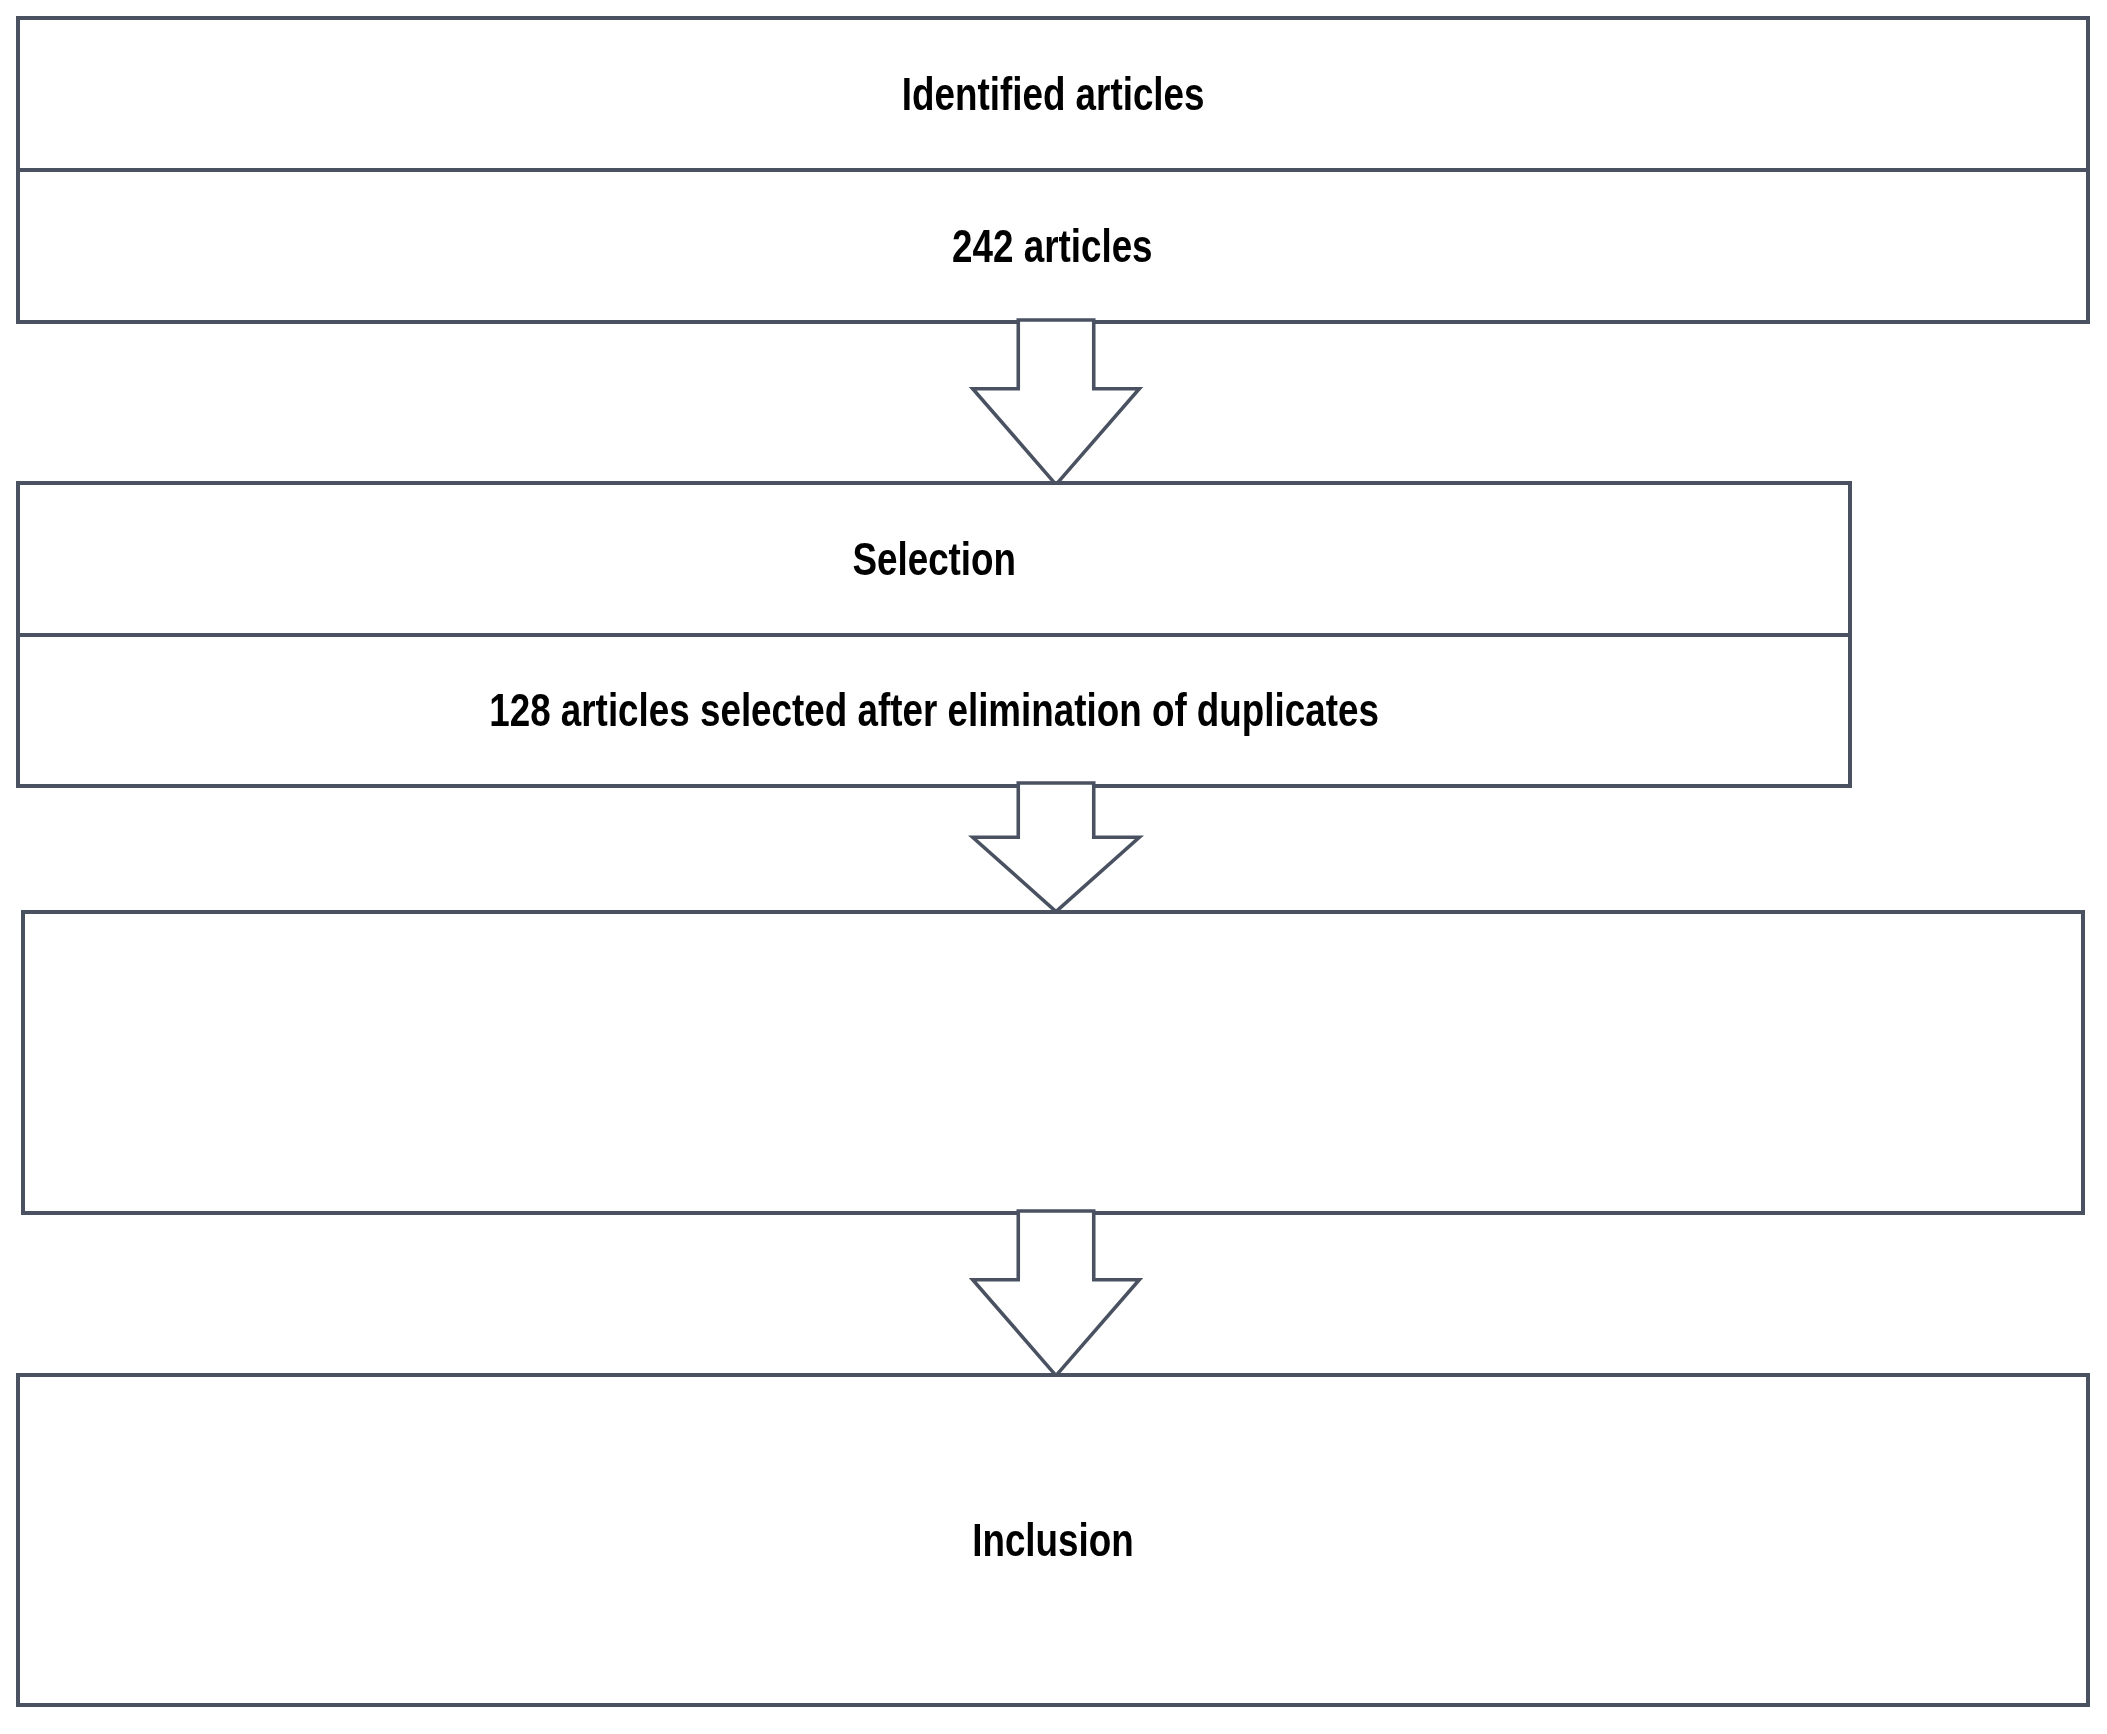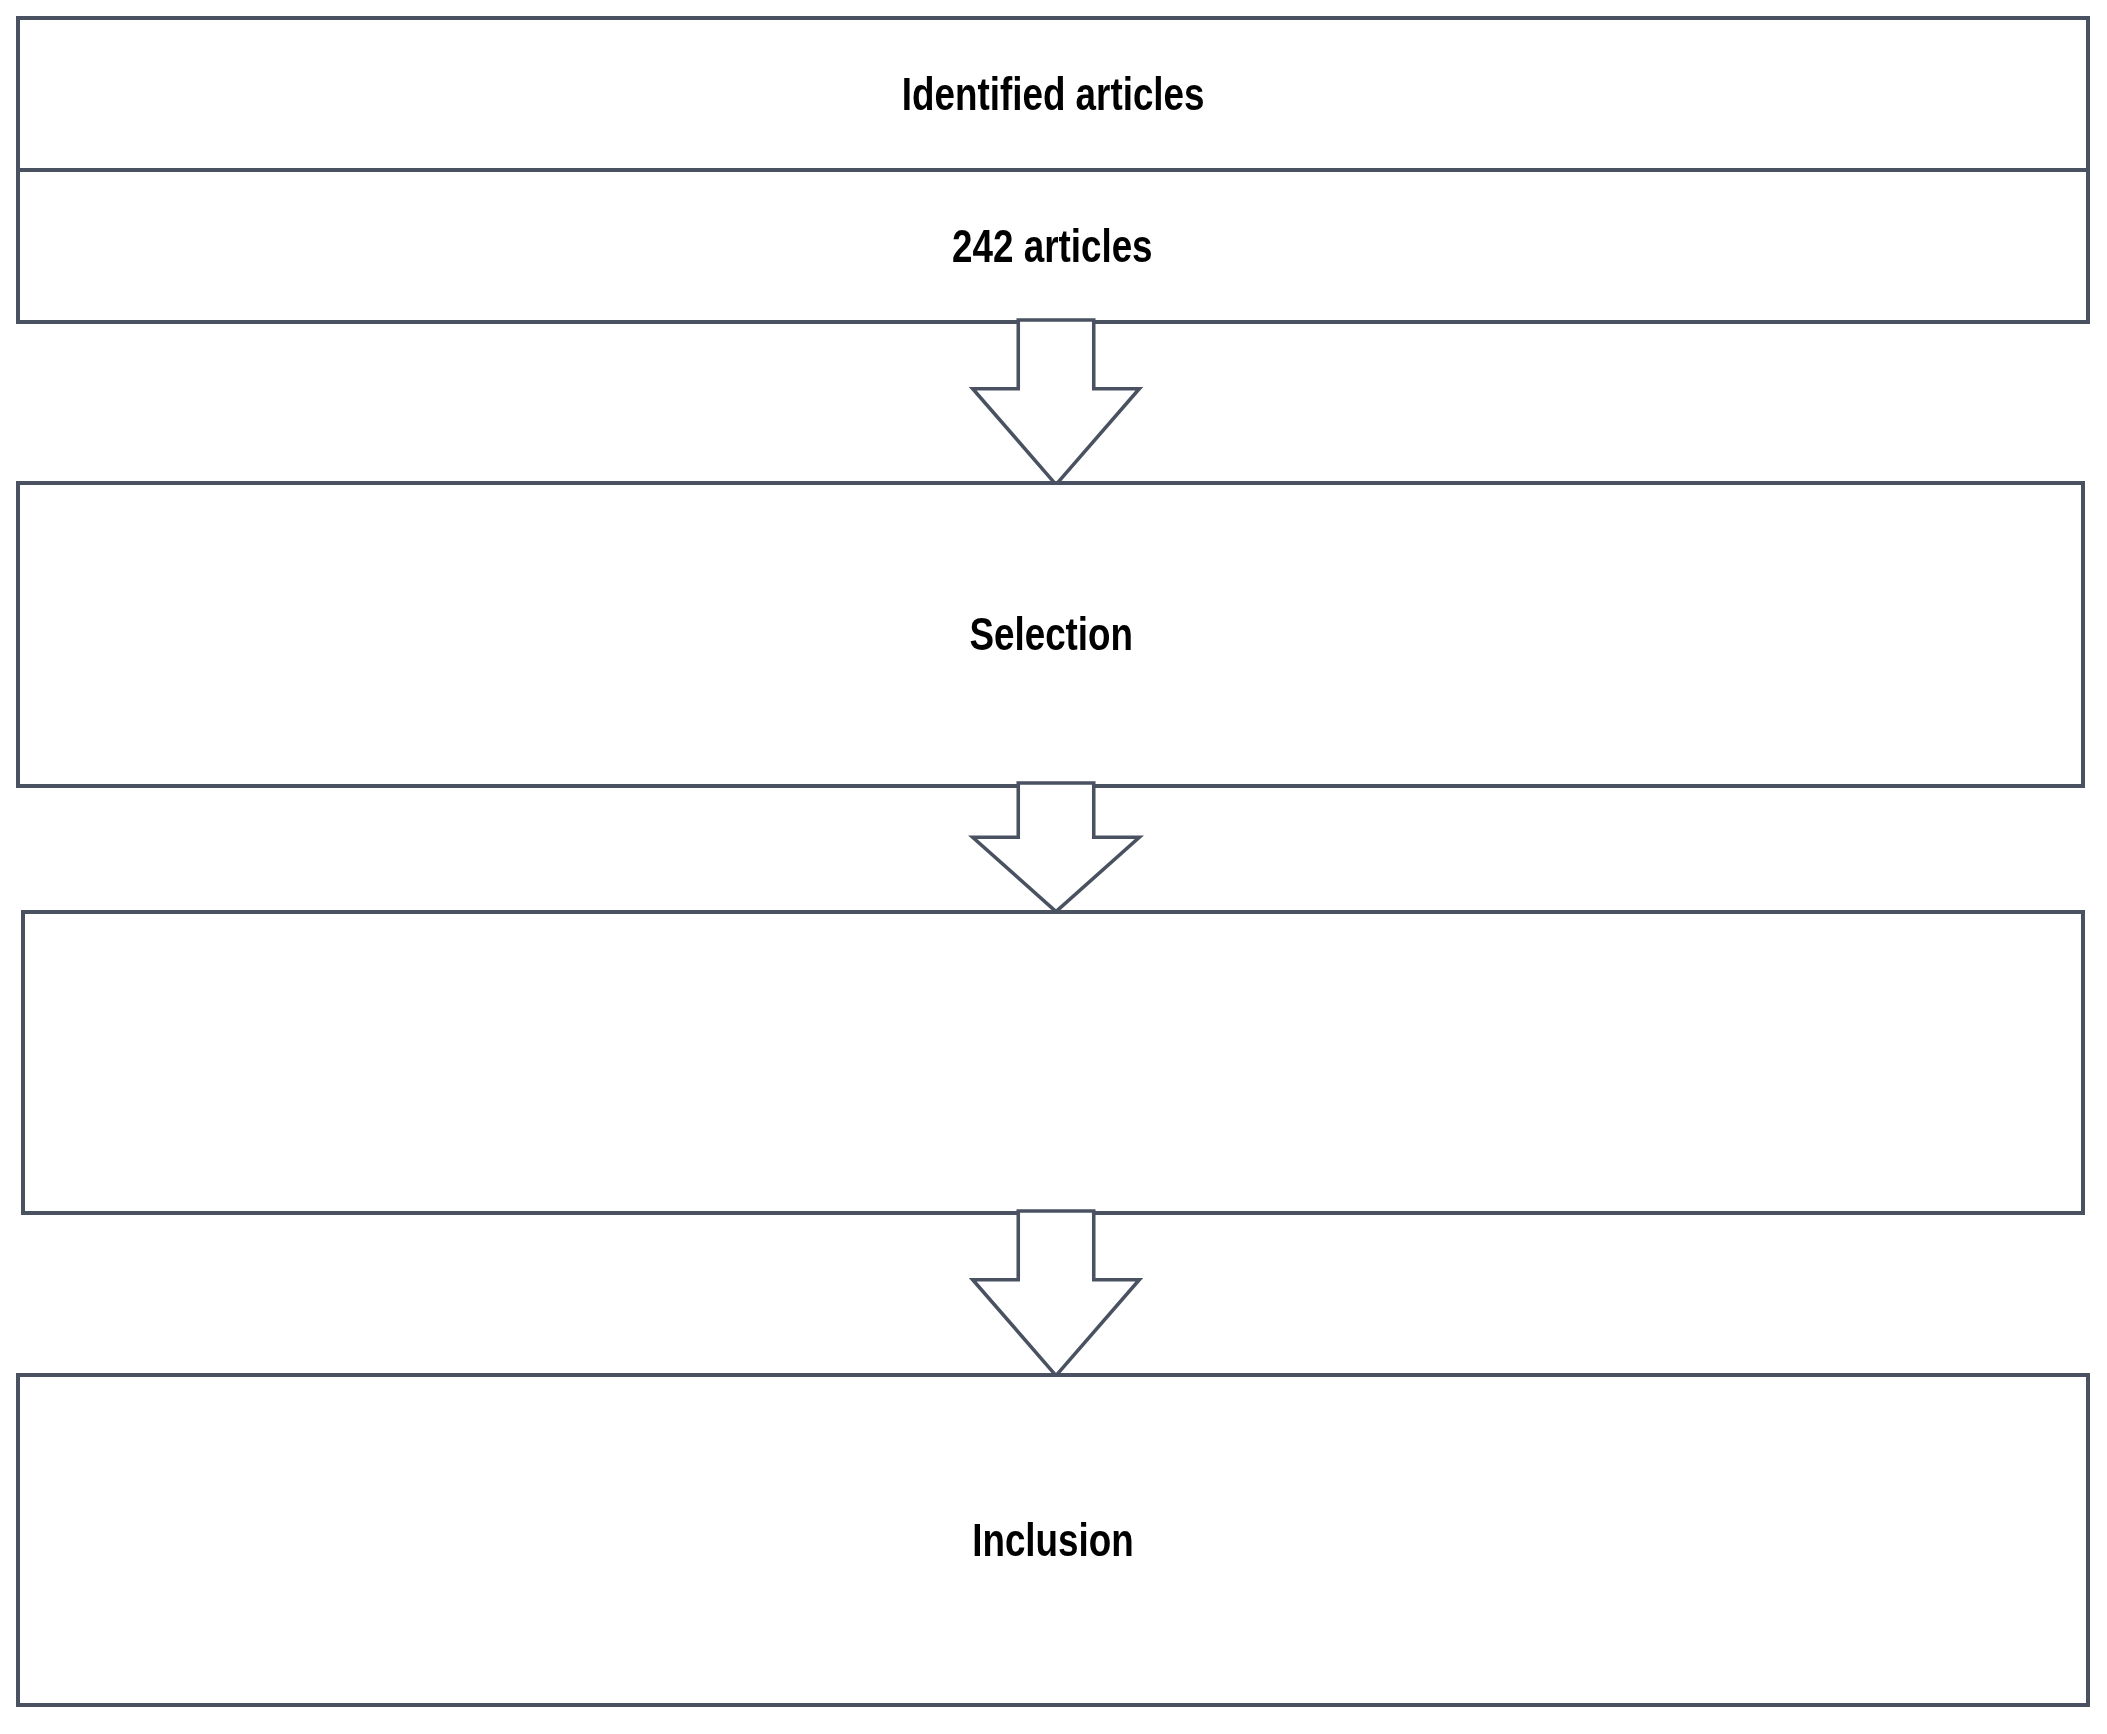--- a/index.html
+++ b/index.html
@@ -97,23 +97,26 @@
       <span class="stage-label detail-label">242 articles</span>
     </div>
   </div>
 
   <div class="connector-arrow" style="left:967px; top:320px; width:178px; height:166px;">
     <svg viewBox="0 0 250 232" preserveAspectRatio="none">
       <polygon points="72,0 72,96 8,96 125,230 242,96 178,96 178,0"></polygon>
     </svg>
   </div>
 
-  <div class="stage-box" id="stage-selection" style="left:16.4px; top:481px; width:2069px; height:307px;">
+  <div class="stage-box" id="stage-selection" style="left:16.4px; top:481px; width:1836px; height:307px;">
     <div class="stage-row row-title">
       <span class="stage-label title-label">Selection</span>
+    </div>
+    <div class="stage-row row-detail">
+      <span class="stage-label detail-label">128 articles selected after elimination of duplicates</span>
     </div>
   </div>
 
   <div class="connector-arrow" style="left:967px; top:783px; width:178px; height:130px;">
     <svg viewBox="0 0 250 182" preserveAspectRatio="none">
       <polygon points="72,0 72,76 8,76 125,180 242,76 178,76 178,0"></polygon>
     </svg>
   </div>
 
   <div class="stage-box" id="stage-eligibility" style="left:21.4px; top:910px; width:2064px; height:305px;">

